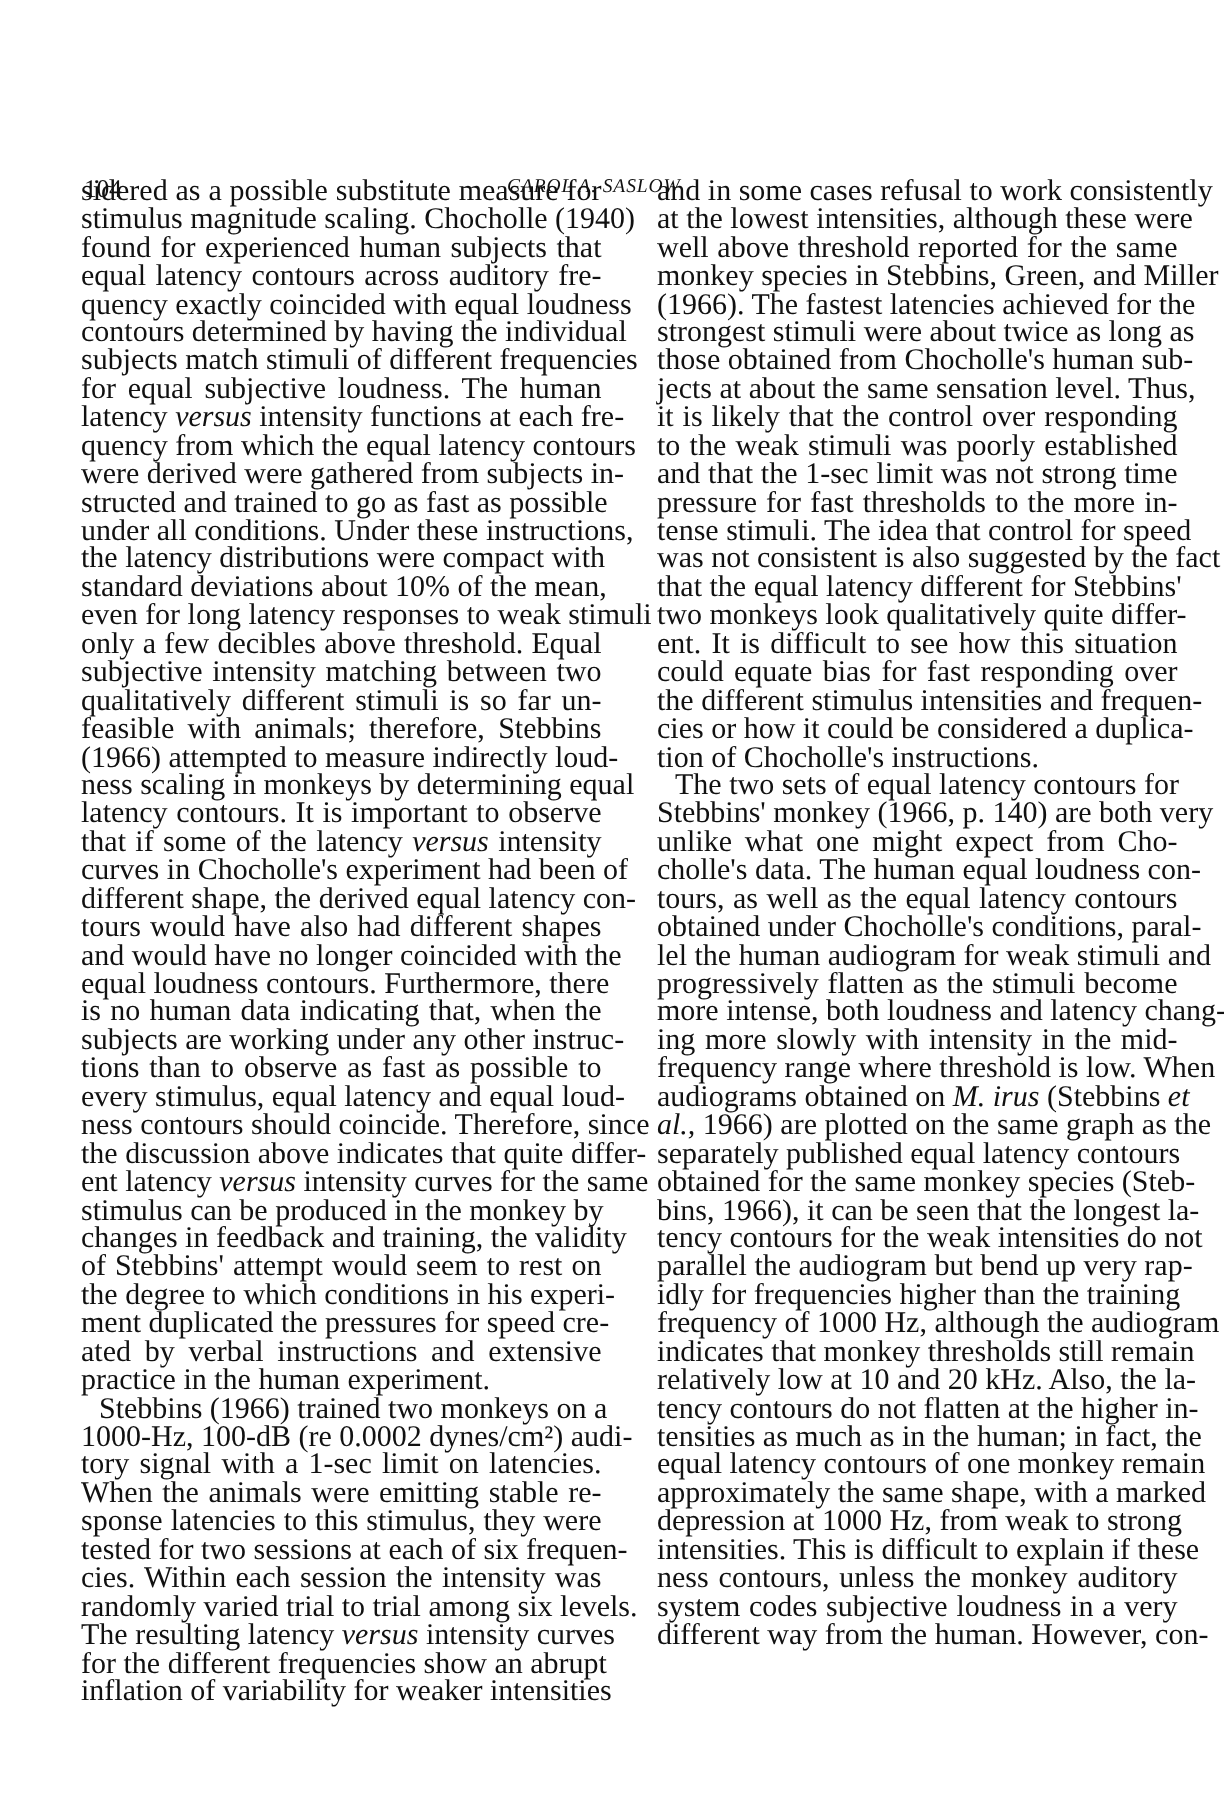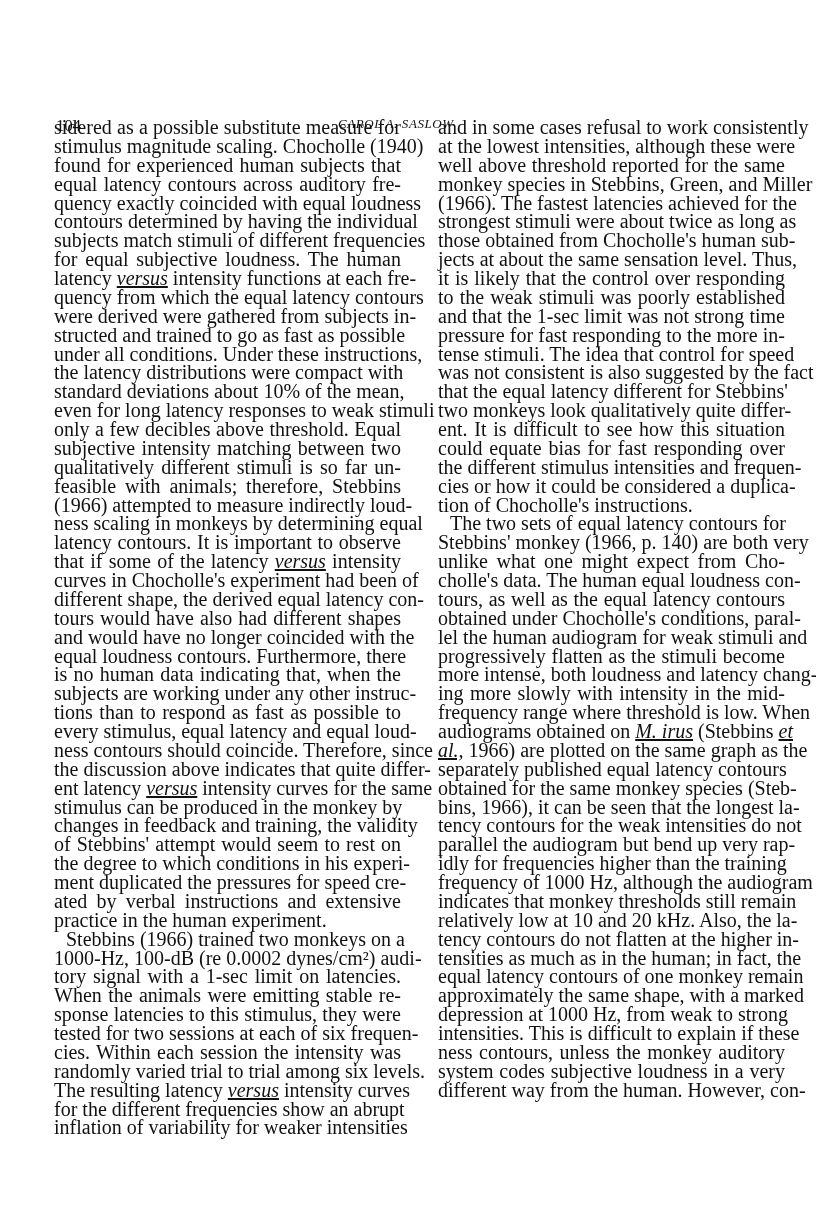--- a/index.html
+++ b/index.html
@@ -54,21 +54,21 @@
     text-align: justify;
     text-align-last: justify;
     overflow: visible;
   }
   .line.last {
     text-align-last: left;
   }
   .line.indent {
     padding-left: 12px;
   }
-  .line i { font-style: italic; text-decoration: underline; }
+  .line i { font-style: italic; }
 </style>
 </head>
 <body>
 
 <div class="running-head">
   <span class="page-number">104</span>
   <span class="author">CAROL A. SASLOW</span>
 </div>
 
 <div class="column col-left" id="col-0">
@@ -96,21 +96,21 @@
     <span class="line">ness scaling in monkeys by determining equal</span>
     <span class="line">latency contours. It is important to observe</span>
     <span class="line">that if some of the latency <i>versus</i> intensity</span>
     <span class="line">curves in Chocholle's experiment had been of</span>
     <span class="line">different shape, the derived equal latency con-</span>
     <span class="line">tours would have also had different shapes</span>
     <span class="line">and would have no longer coincided with the</span>
     <span class="line">equal loudness contours. Furthermore, there</span>
     <span class="line">is no human data indicating that, when the</span>
     <span class="line">subjects are working under any other instruc-</span>
-    <span class="line">tions than to respond as fast as possible to</span>
+    <span class="line">tions than to observe as fast as possible to</span>
     <span class="line">every stimulus, equal latency and equal loud-</span>
     <span class="line">ness contours should coincide. Therefore, since</span>
     <span class="line">the discussion above indicates that quite differ-</span>
     <span class="line">ent latency <i>versus</i> intensity curves for the same</span>
     <span class="line">stimulus can be produced in the monkey by</span>
     <span class="line">changes in feedback and training, the validity</span>
     <span class="line">of Stebbins' attempt would seem to rest on</span>
     <span class="line">the degree to which conditions in his experi-</span>
     <span class="line">ment duplicated the pressures for speed cre-</span>
     <span class="line">ated by verbal instructions and extensive</span>
@@ -132,21 +132,21 @@
     <span class="line">at the lowest intensities, although these were</span>
     <span class="line">well above threshold reported for the same</span>
     <span class="line">monkey species in Stebbins, Green, and Miller</span>
     <span class="line">(1966). The fastest latencies achieved for the</span>
     <span class="line">strongest stimuli were about twice as long as</span>
     <span class="line">those obtained from Chocholle's human sub-</span>
     <span class="line">jects at about the same sensation level. Thus,</span>
     <span class="line">it is likely that the control over responding</span>
     <span class="line">to the weak stimuli was poorly established</span>
     <span class="line">and that the 1-sec limit was not strong time</span>
-    <span class="line">pressure for fast responding to the more in-</span>
+    <span class="line">pressure for fast thresholds to the more in-</span>
     <span class="line">tense stimuli. The idea that control for speed</span>
     <span class="line">was not consistent is also suggested by the fact</span>
     <span class="line">that the equal latency different for Stebbins'</span>
     <span class="line">two monkeys look qualitatively quite differ-</span>
     <span class="line">ent. It is difficult to see how this situation</span>
     <span class="line">could equate bias for fast responding over</span>
     <span class="line">the different stimulus intensities and frequen-</span>
     <span class="line">cies or how it could be considered a duplica-</span>
     <span class="line last">tion of Chocholle's instructions.</span>
     <span class="line indent">The two sets of equal latency contours for</span>

